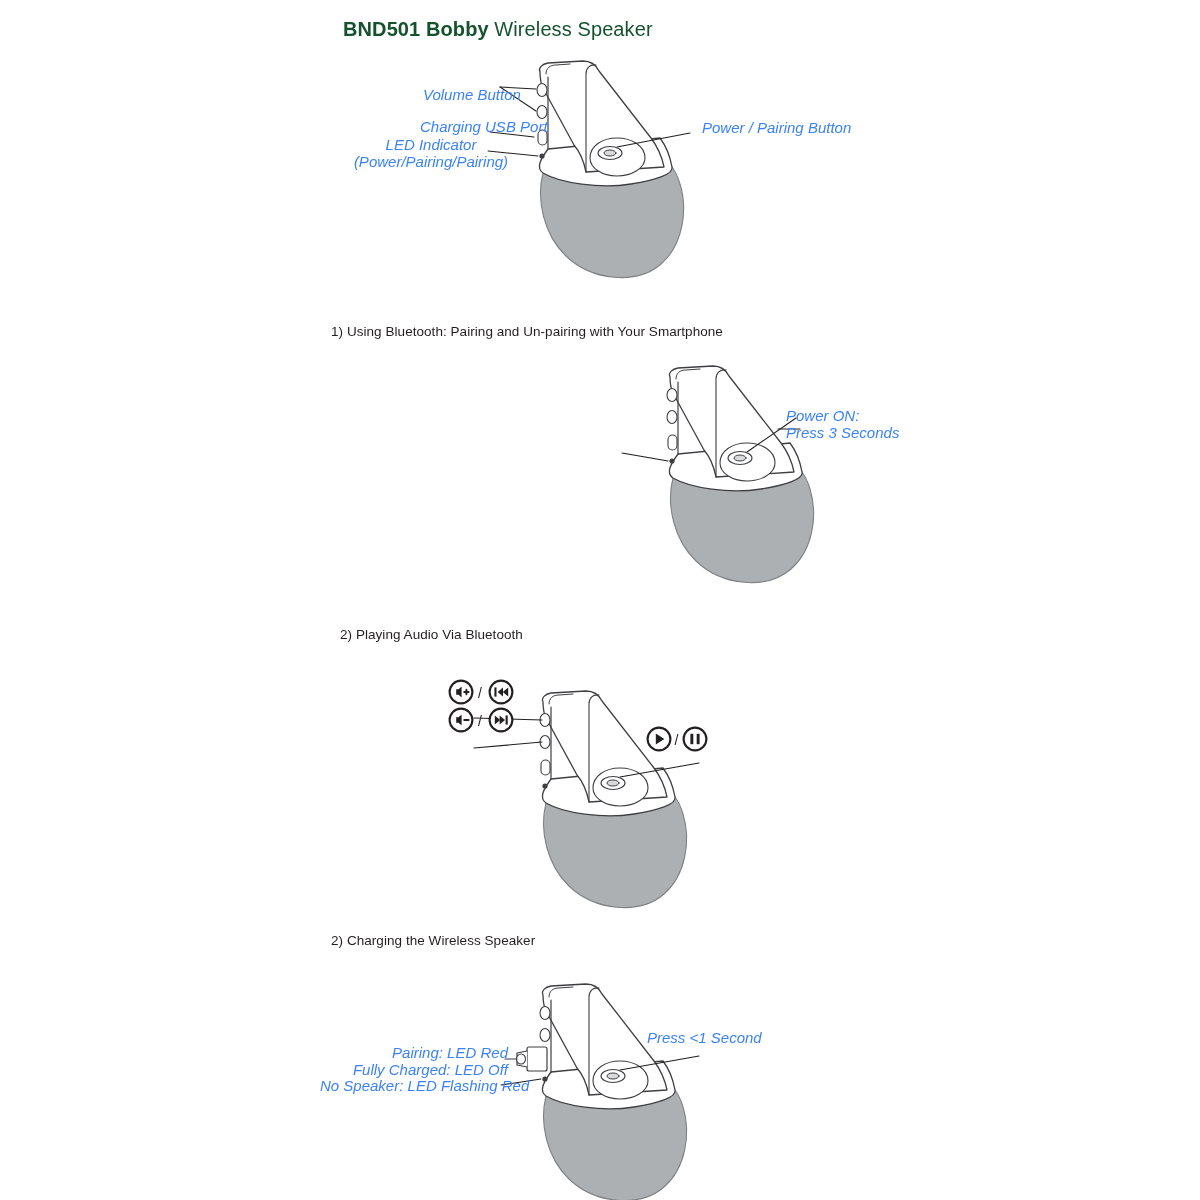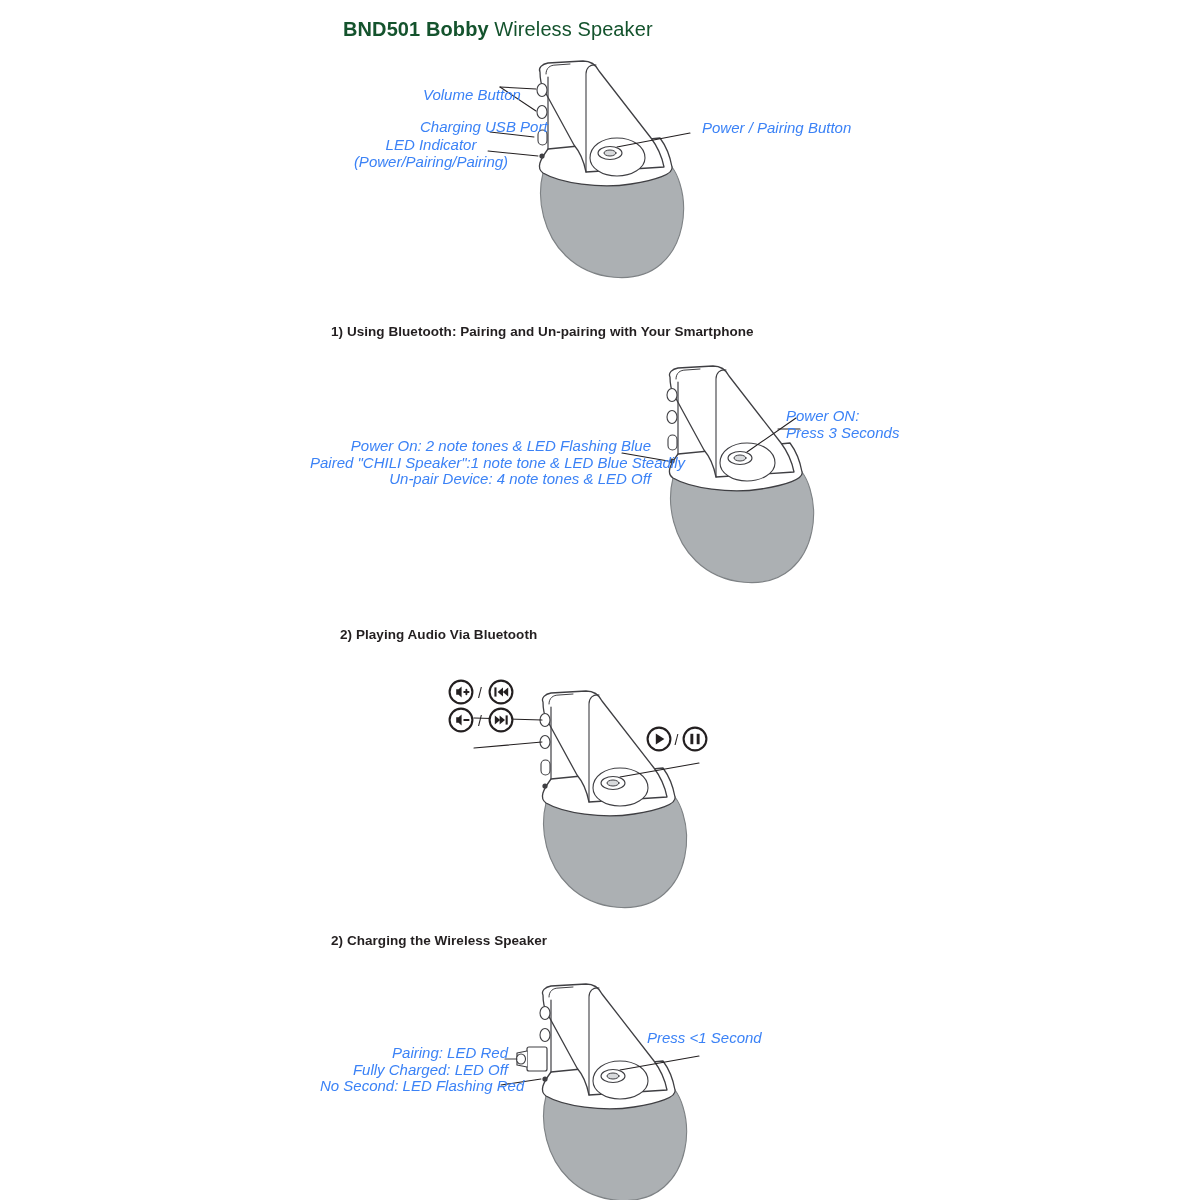--- a/index.html
+++ b/index.html
@@ -31,21 +31,21 @@
     color: #14532d;
     margin-left: 16px;
   }
   #doc-title .strong { font-weight: bold; }
   #doc-title .light  { font-weight: normal; }
 
   
   .section-heading {
     position: absolute;
     font-size: 13.5px;
-    font-weight: bold;
+    font-weight: normal;
     white-space: nowrap;
     color: #231f20;
     letter-spacing: 0.05px;
   }
   #heading-1 { left: 331px; top: 324px; }
   #heading-2 { left: 340px; top: 627px; }
   #heading-3 { left: 331px; top: 933px; }
 
   
   .label {
@@ -152,25 +152,20 @@
       <ellipse cx="42" cy="62" rx="5" ry="6.5" fill="#ffffff" stroke="#3f3f43" stroke-width="1.1"></ellipse>
       <rect x="38" y="80" width="9" height="15" rx="4.5" fill="#ffffff" stroke="#3f3f43" stroke-width="1.1"></rect>
       <circle cx="42" cy="106" r="2.6" fill="#3f3f43" stroke="none"></circle>
 
       <path d="M -8 98 L 38 106" stroke="#231f20" stroke-width="1.1"></path>
       <path d="M 117 97 L 166 63" stroke="#231f20" stroke-width="1.1"></path>
       <path d="M 148 74 L 170 74" stroke="#231f20" stroke-width="1.1"></path>
     </svg>
   </div>
 
-  <div class="label" id="lbl-bt-status">
-    <div>Power On: 2 note tones &amp; LED Flashing Blue</div>
-    <div>Paired "CHILI Speaker":1 note tone &amp; LED Blue Steadily</div>
-    <div>Un-pair Device: 4 note tones &amp; LED Off</div>
-  </div>
   <div class="label" id="lbl-power-on">
     <div>Power ON:</div>
     <div>Press 3 Seconds</div>
   </div>
 
   <div class="section-heading" id="heading-2">2) Playing Audio Via Bluetooth</div>
 
   <div class="figure" id="figure-2">
     <svg width="330" height="250" viewBox="0 0 330 250" fill="none" stroke="#3f3f43" stroke-width="1.3" stroke-linecap="round" stroke-linejoin="round">
 
@@ -277,17 +272,17 @@
 
         <path d="M -2 112 L 38 106" stroke="#231f20" stroke-width="1.1"></path>
         <path d="M 117 97 L 196 83" stroke="#231f20" stroke-width="1.1"></path>
       </g>
     </svg>
   </div>
 
   <div class="label" id="lbl-charge-status">
     <div>Pairing: LED Red</div>
     <div>Fully Charged: LED Off</div>
-    <div>No Second: LED Flashing Red</div>
+    <div>No Speaker: LED Flashing Red</div>
   </div>
   <div class="label" id="lbl-press-1s">Press &lt;1 Second</div>
 
 </div>
 
 </body></html>

